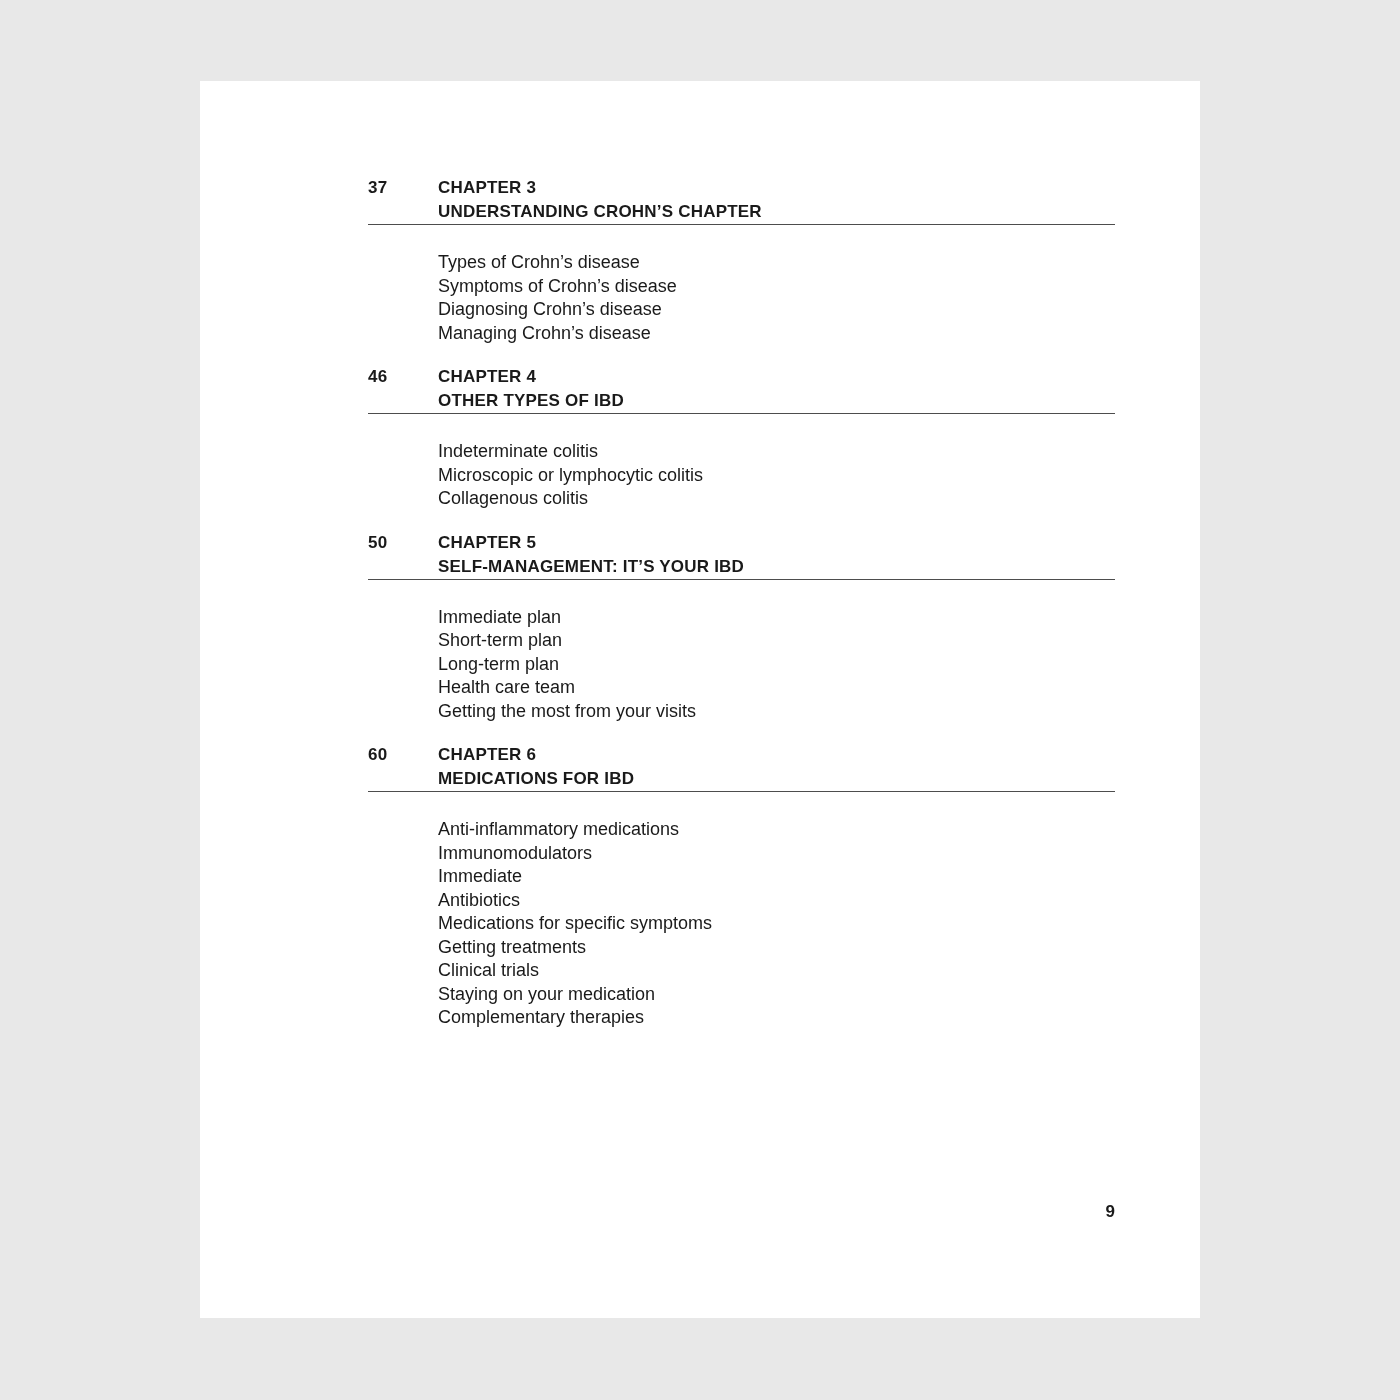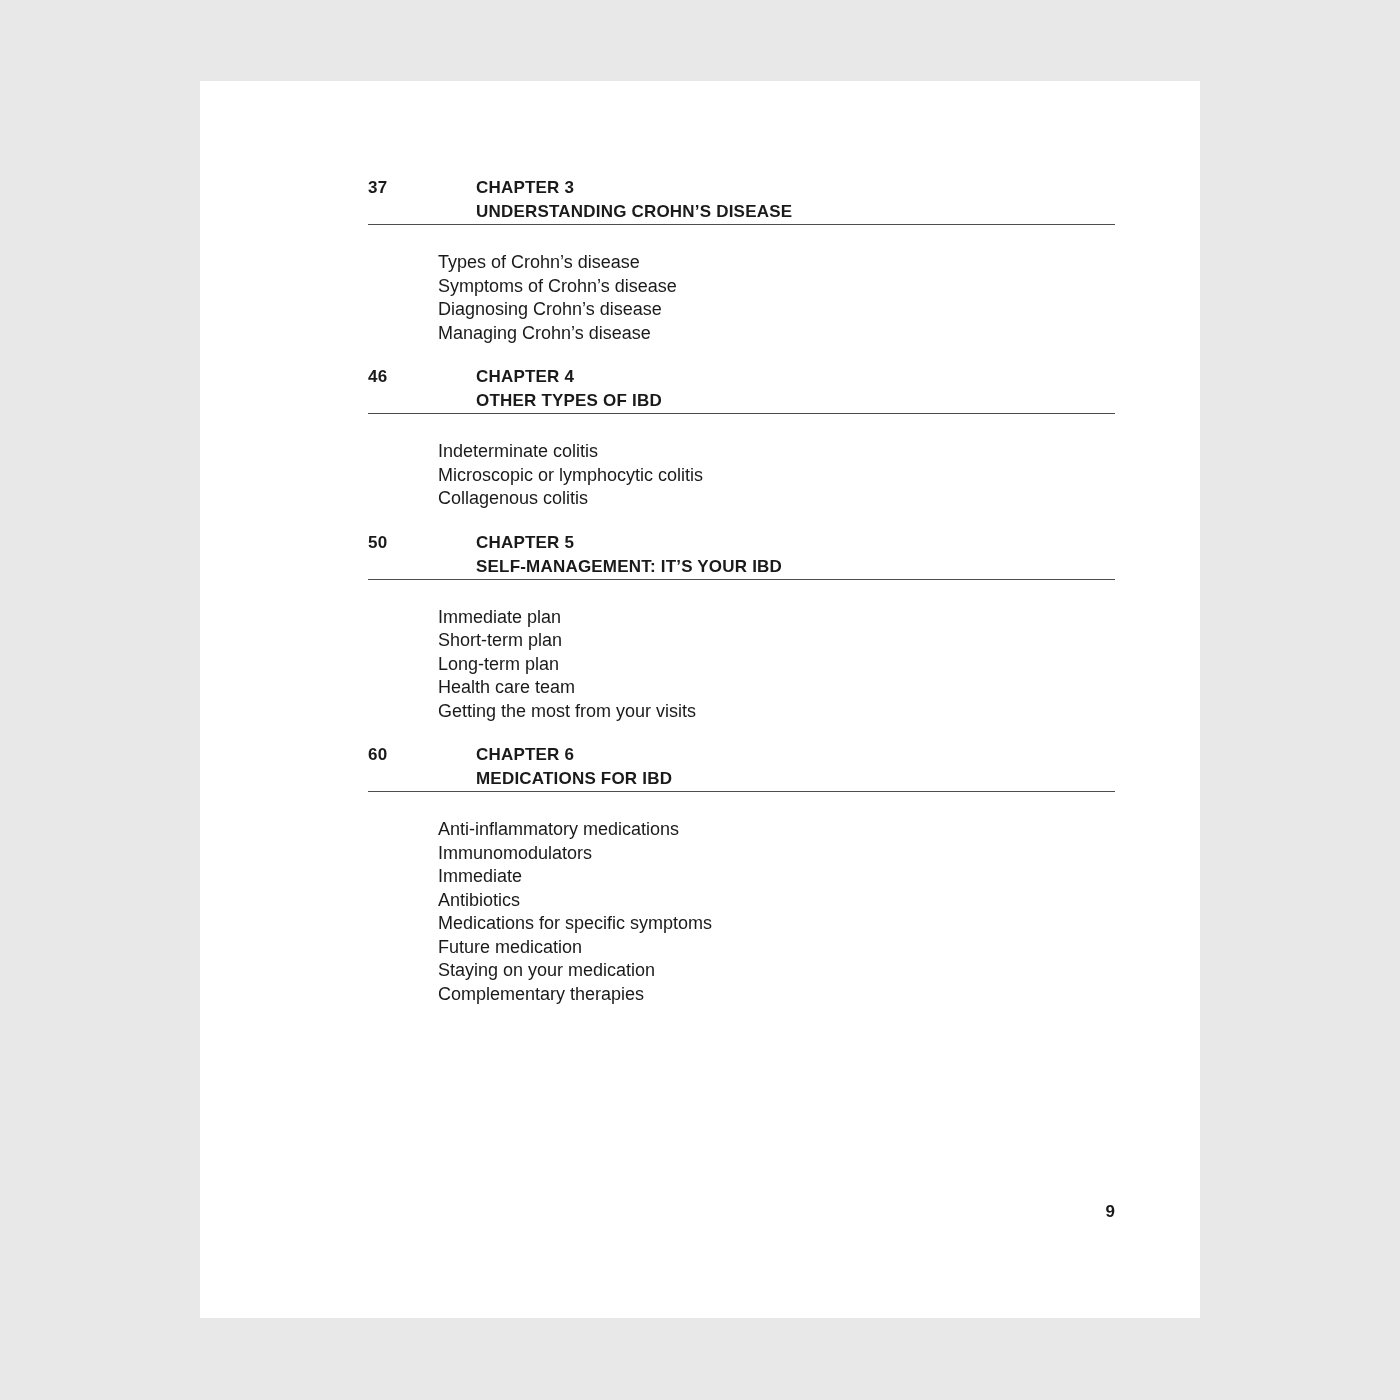--- a/index.html
+++ b/index.html
@@ -40,21 +40,20 @@
     line-height: 24px;
     letter-spacing: 0.2px;
     border-bottom: 1px solid #4d4d4d;
   }
   .chapter-num {
     width: 70px;
     flex: 0 0 70px;
   }
   .chapter-titles {
     flex: 1;
-    margin-left: 38px;
   }
   .chapter-items {
     list-style: none;
     margin: 0;
     padding: 26px 0 0 70px;
     font-size: 18px;
     line-height: 23.5px;
   }
   .folio {
     position: absolute;
@@ -69,21 +68,21 @@
 <body>
 
 <div class="canvas">
   <div class="sheet">
     <div class="content">
   <section class="chapter">
     <div class="chapter-heading">
       <span class="chapter-num">37</span>
       <span class="chapter-titles">
         <div>CHAPTER 3</div>
-        <div>UNDERSTANDING CROHN’S DISEASE</div>
+        <div>UNDERSTANDING CROHN’S CHAPTER</div>
       </span>
     </div>
     <ul class="chapter-items">
             <li>Types of Crohn’s disease</li>
             <li>Symptoms of Crohn’s disease</li>
             <li>Diagnosing Crohn’s disease</li>
             <li>Managing Crohn’s disease</li>
           </ul>
   </section>
 
@@ -126,21 +125,22 @@
         <div>CHAPTER 6</div>
         <div>MEDICATIONS FOR IBD</div>
       </span>
     </div>
     <ul class="chapter-items">
             <li>Anti-inflammatory medications</li>
             <li>Immunomodulators</li>
             <li>Immediate</li>
             <li>Antibiotics</li>
             <li>Medications for specific symptoms</li>
-            <li>Future medication</li>
+            <li>Getting treatments</li>
+            <li>Clinical trials</li>
             <li>Staying on your medication</li>
             <li>Complementary therapies</li>
           </ul>
   </section>
 </div>
     <div class="folio">9</div>
   </div>
 </div>
 
 </body></html>

